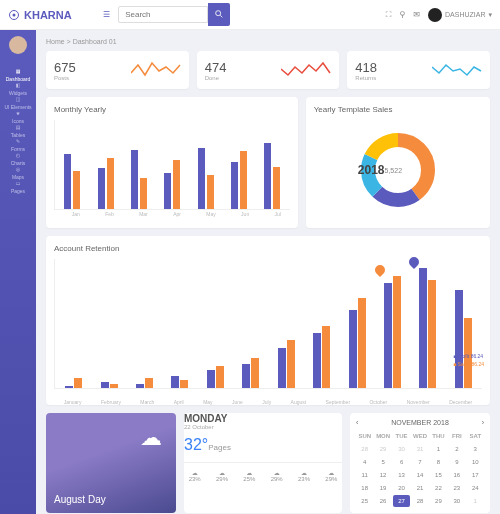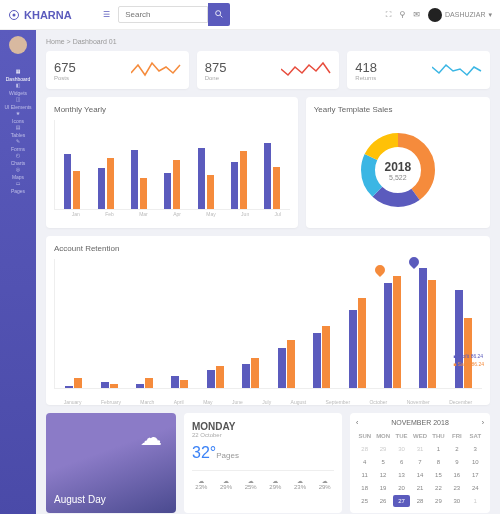--- a/index.html
+++ b/index.html
@@ -30,35 +30,35 @@
 .ctitle{font-size:8px;color:#666;margin-bottom:6px}
 .barschart{height:90px;display:flex;align-items:flex-end;gap:7px;padding:0 4px;border-left:1px solid #eee;border-bottom:1px solid #eee;position:relative}
 .bgroup{display:flex;gap:2px;align-items:flex-end;flex:1;justify-content:center}
 .bar{width:7px}
 .b1{background:#5b5bbd}
 .b2{background:#f58b3c}
 .xl{position:absolute;bottom:-8px;font-size:5px;color:#bbb;display:flex;width:100%;justify-content:space-around}
 .donutwrap{display:flex;justify-content:center;align-items:center;height:100px}
 .donut{position:relative;width:80px;height:80px}
 .donut svg{transform:rotate(-90deg)}
-.donutc{position:absolute;inset:0;display:flex;flex-direction:column;align-items:center;justify-content:center}
+.donutc{position:absolute;inset:0;display:flex;flex-direction:row;align-items:center;}
 .donutc .yr{font-weight:bold;font-size:12px}
 .donutc .val{font-size:7px;color:#888}
 .retchart{height:130px;position:relative;border-left:1px solid #eee;border-bottom:1px solid #eee;display:flex;align-items:flex-end;gap:2px;padding:0 2px}
 .rgroup{display:flex;gap:1px;align-items:flex-end;flex:1;justify-content:center}
 .rbar{width:8px}
 .legend{position:absolute;right:-2px;bottom:20px;font-size:5px;line-height:1.6}
 .lg1{color:#5b5bbd}
 .lg2{color:#f58b3c}
 .pin{position:absolute;width:10px;height:10px;border-radius:50% 50% 50% 0;transform:rotate(-45deg)}
 .weatherrow{display:flex;gap:8px}
 .wleft{width:130px;background:linear-gradient(160deg,#8b7bc7 40%,#4a4a8f);border-radius:4px;color:#fff;display:flex;flex-direction:column;justify-content:flex-end;padding:8px;position:relative;overflow:hidden}
 .wleft .cloud{position:absolute;top:12px;right:14px;font-size:22px}
 .wleft .sd{font-size:10px}
-.wmid{flex:1;background:#fff;border-radius:4px;padding:8px}
+.wmid{flex:1;background:#fff;border-radius:4px;}
 .wday{font-size:10px;color:#555;font-weight:600}
 .wdate{font-size:6px;color:#aaa;margin-bottom:6px}
 .wtemp{font-size:16px;color:#3b82f6}
 .wcond{font-size:8px;color:#999}
 .wfc{display:flex;gap:6px;margin-top:8px;border-top:1px solid #eee;padding-top:6px}
 .wfi{flex:1;text-align:center;font-size:6px;color:#999}
 .cal{width:140px;background:#fff;border-radius:4px;padding:6px}
 .calh{text-align:center;font-size:7px;color:#666;margin-bottom:4px;display:flex;justify-content:space-between;align-items:center}
 .calg{display:grid;grid-template-columns:repeat(7,1fr);gap:1px;font-size:6px;text-align:center;color:#888}
 .calg div{padding:3px 0}
@@ -154,21 +154,21 @@
               <div class="statl">Posts</div>
             </div>
             <svg class="spark" viewBox="0 0 50 22">
               <polyline fill="none" stroke="#f58b3c" stroke-width="1.5" points="0,14 7,6 14,16 21,4 28,12 35,8 42,14 49,6"></polyline>
             </svg>
           </div>
         </div>
         <div class="card">
           <div class="stat">
             <div>
-              <div class="statn">875</div>
+              <div class="statn">474</div>
               <div class="statl">Done</div>
             </div>
             <svg class="spark" viewBox="0 0 50 22">
               <polyline fill="none" stroke="#e74c3c" stroke-width="1.5" points="0,10 7,16 14,8 21,14 28,6 35,12 42,4 49,14"></polyline>
             </svg>
           </div>
         </div>
         <div class="card">
           <div class="stat">
             <div>

